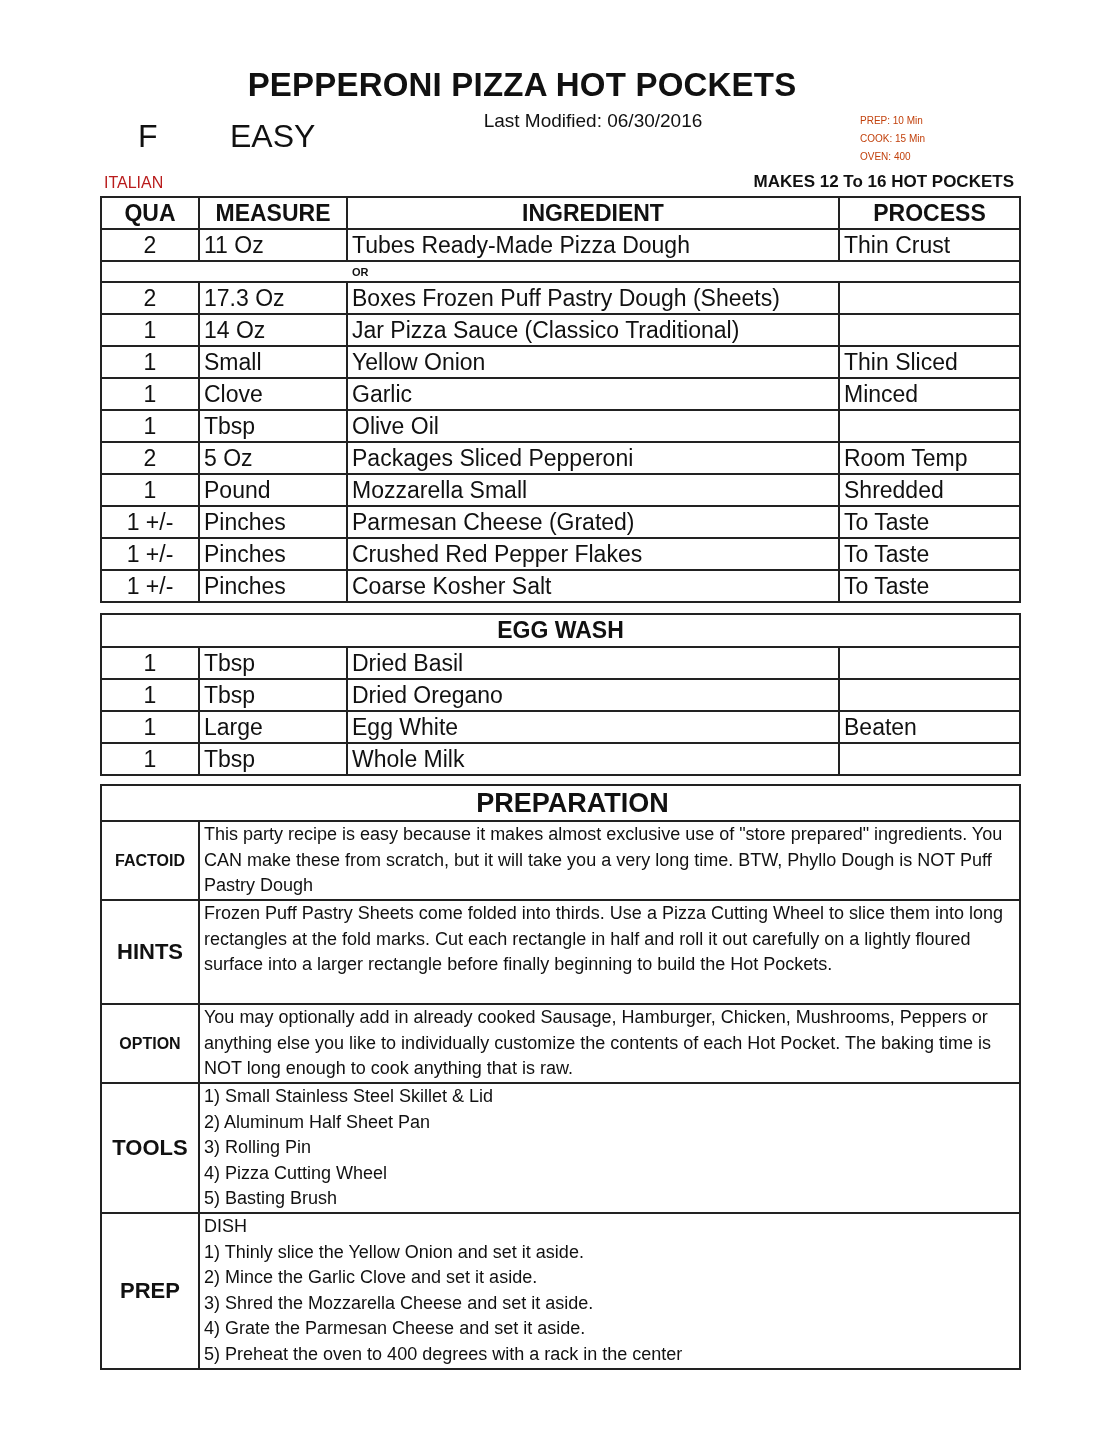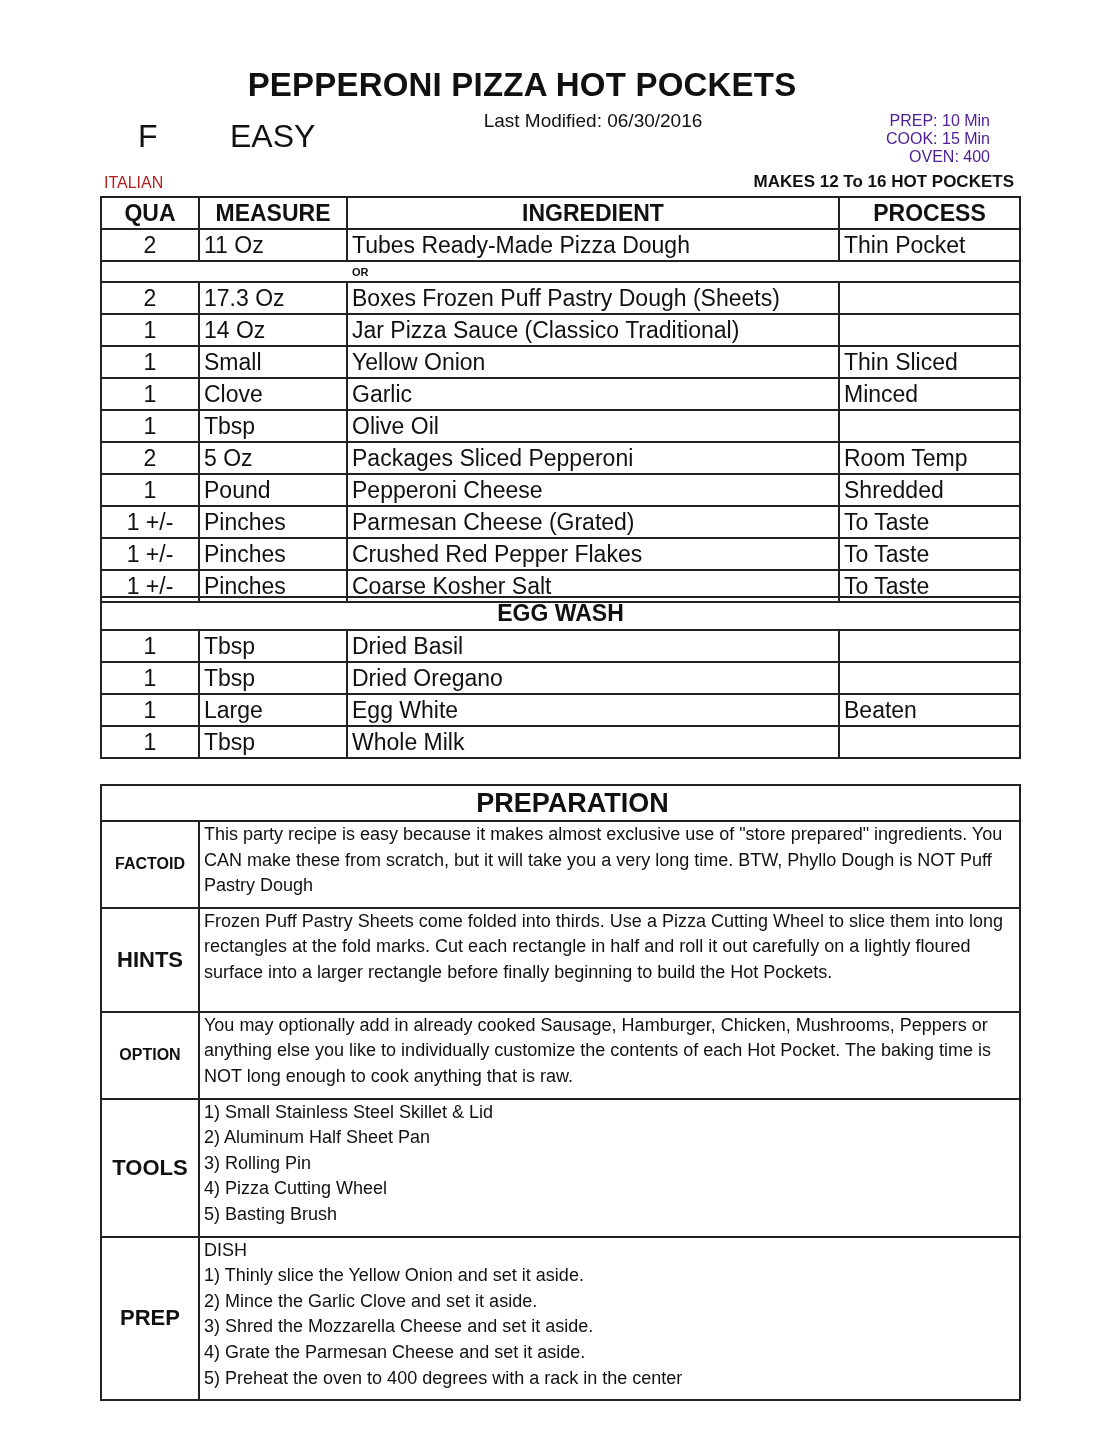--- a/index.html
+++ b/index.html
@@ -32,24 +32,24 @@
       left: 230px; top: 118px;
       font-size: 32px;
     }
     .modified {
       left: 0; width: 1186px; top: 110px;
       text-align: center;
       font-size: 19px;
     }
     .times {
       left: 860px; width: 130px; top: 112px;
-      text-align: right;
-      font-size: 16px;
+      text-align: left;
+      font-size: 10px;
       line-height: 18px;
-      color: #4c1d95;
+      color: #c2410c;
     }
     .cuisine {
       left: 104px; top: 174px;
       font-size: 16px;
       color: #b91c1c;
     }
     .yield {
       right: 106px; top: 172px;
       font-size: 17px;
       font-weight: bold;
@@ -89,21 +89,21 @@
     td.qua { text-align: center; }
     tr.or-row td {
       height: 19px;
       font-size: 11px;
       font-weight: bold;
       padding-left: 250px;
       text-align: left;
       border-radius: 10px;
     }
 
-    .eggwash { top: 596px; }
+    .eggwash { top: 613px; }
     .eggwash td.section-head {
       height: 31px;
       text-align: center;
       font-weight: bold;
       font-size: 23px;
     }
 
     .prep { top: 784px; }
     .prep col.c-label { width: 98px; }
     .prep col.c-text { width: 821px; }
@@ -116,21 +116,21 @@
     }
     .prep td.label {
       text-align: center;
       font-weight: bold;
       padding: 0;
     }
     .prep td.text {
       font-size: 18px;
       line-height: 25.6px;
       white-space: normal;
-      padding: 0 2px 8px 4px;
+      padding: 0 2px 0 4px;
       vertical-align: top;
     }
     .lbl-small { font-size: 16px; }
     .lbl-big { font-size: 22px; }
     .list-line { display: block; }
     .dish-head { font-weight: normal; display: block; }
   </style>
 </head>
 <body>
 
@@ -159,21 +159,21 @@
       <th>MEASURE</th>
       <th>INGREDIENT</th>
       <th>PROCESS</th>
     </tr>
   </thead>
   <tbody>
     <tr>
       <td class="qua">2</td>
       <td>11 Oz</td>
       <td>Tubes Ready-Made Pizza Dough</td>
-      <td>Thin Pocket</td>
+      <td>Thin Crust</td>
     </tr>
     <tr class="or-row">
       <td colspan="4">OR</td>
     </tr>
     <tr>
       <td class="qua">2</td>
       <td>17.3 Oz</td>
       <td>Boxes Frozen Puff Pastry Dough (Sheets)</td>
       <td></td>
     </tr>
@@ -203,21 +203,21 @@
     </tr>
     <tr>
       <td class="qua">2</td>
       <td>5 Oz</td>
       <td>Packages Sliced Pepperoni</td>
       <td>Room Temp</td>
     </tr>
     <tr>
       <td class="qua">1</td>
       <td>Pound</td>
-      <td>Pepperoni Cheese</td>
+      <td>Mozzarella Small</td>
       <td>Shredded</td>
     </tr>
     <tr>
       <td class="qua">1 +/-</td>
       <td>Pinches</td>
       <td>Parmesan Cheese (Grated)</td>
       <td>To Taste</td>
     </tr>
     <tr>
       <td class="qua">1 +/-</td>

